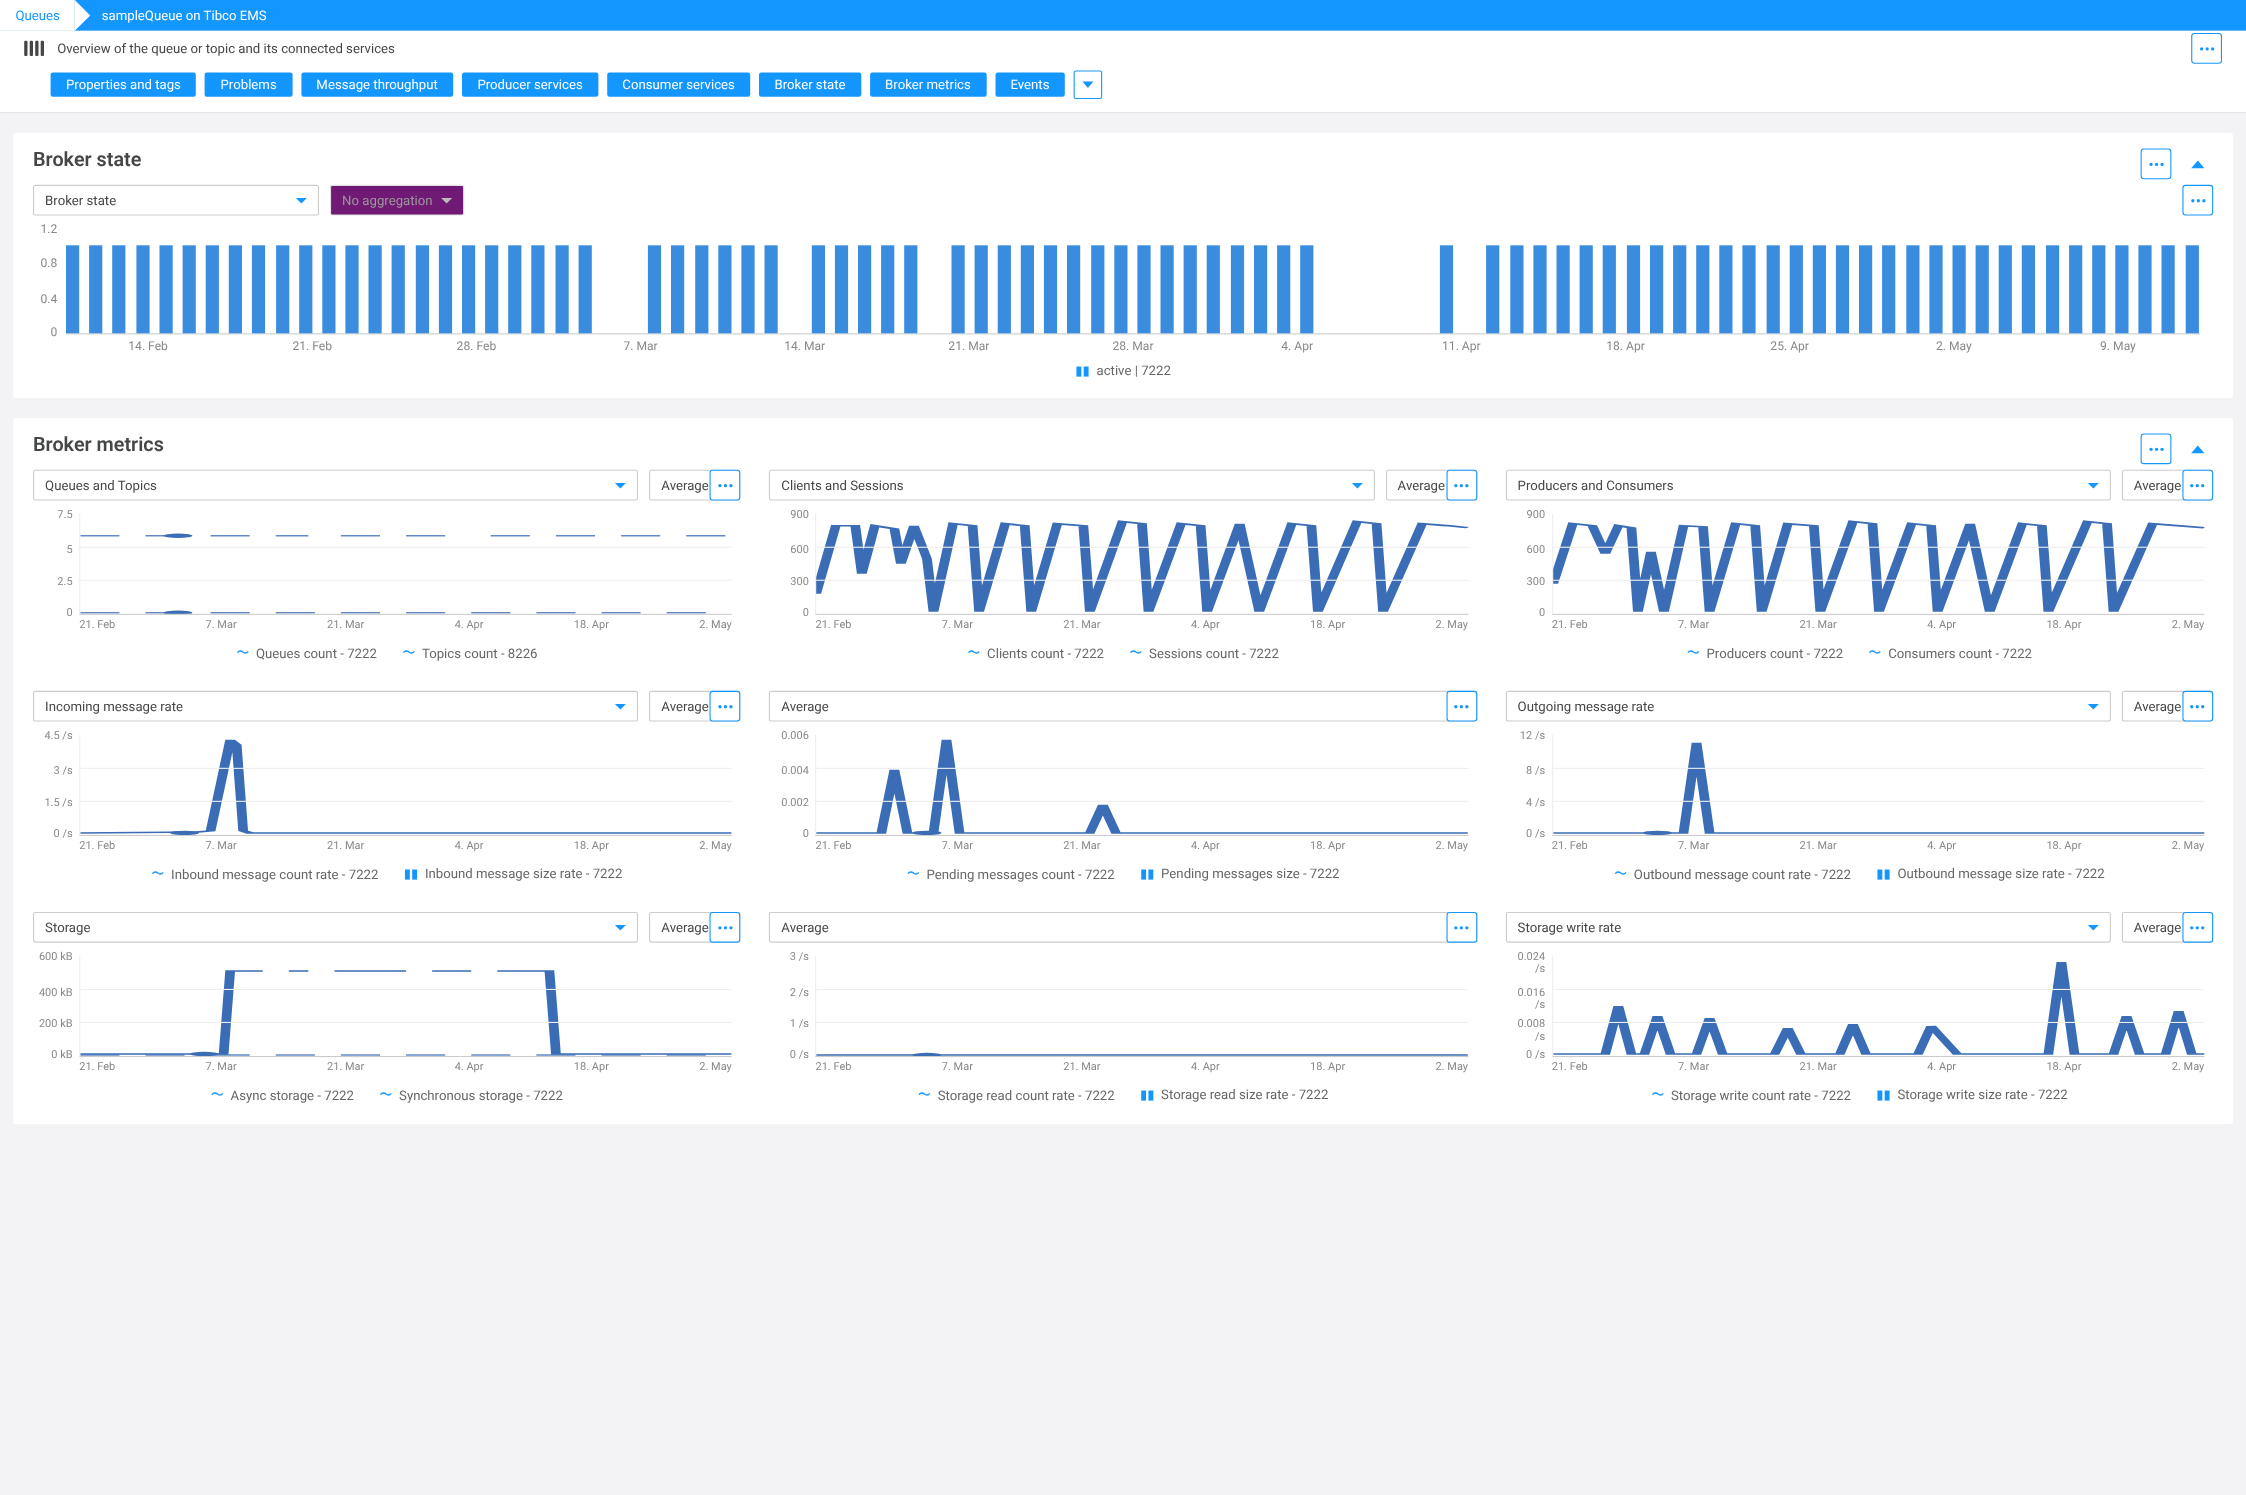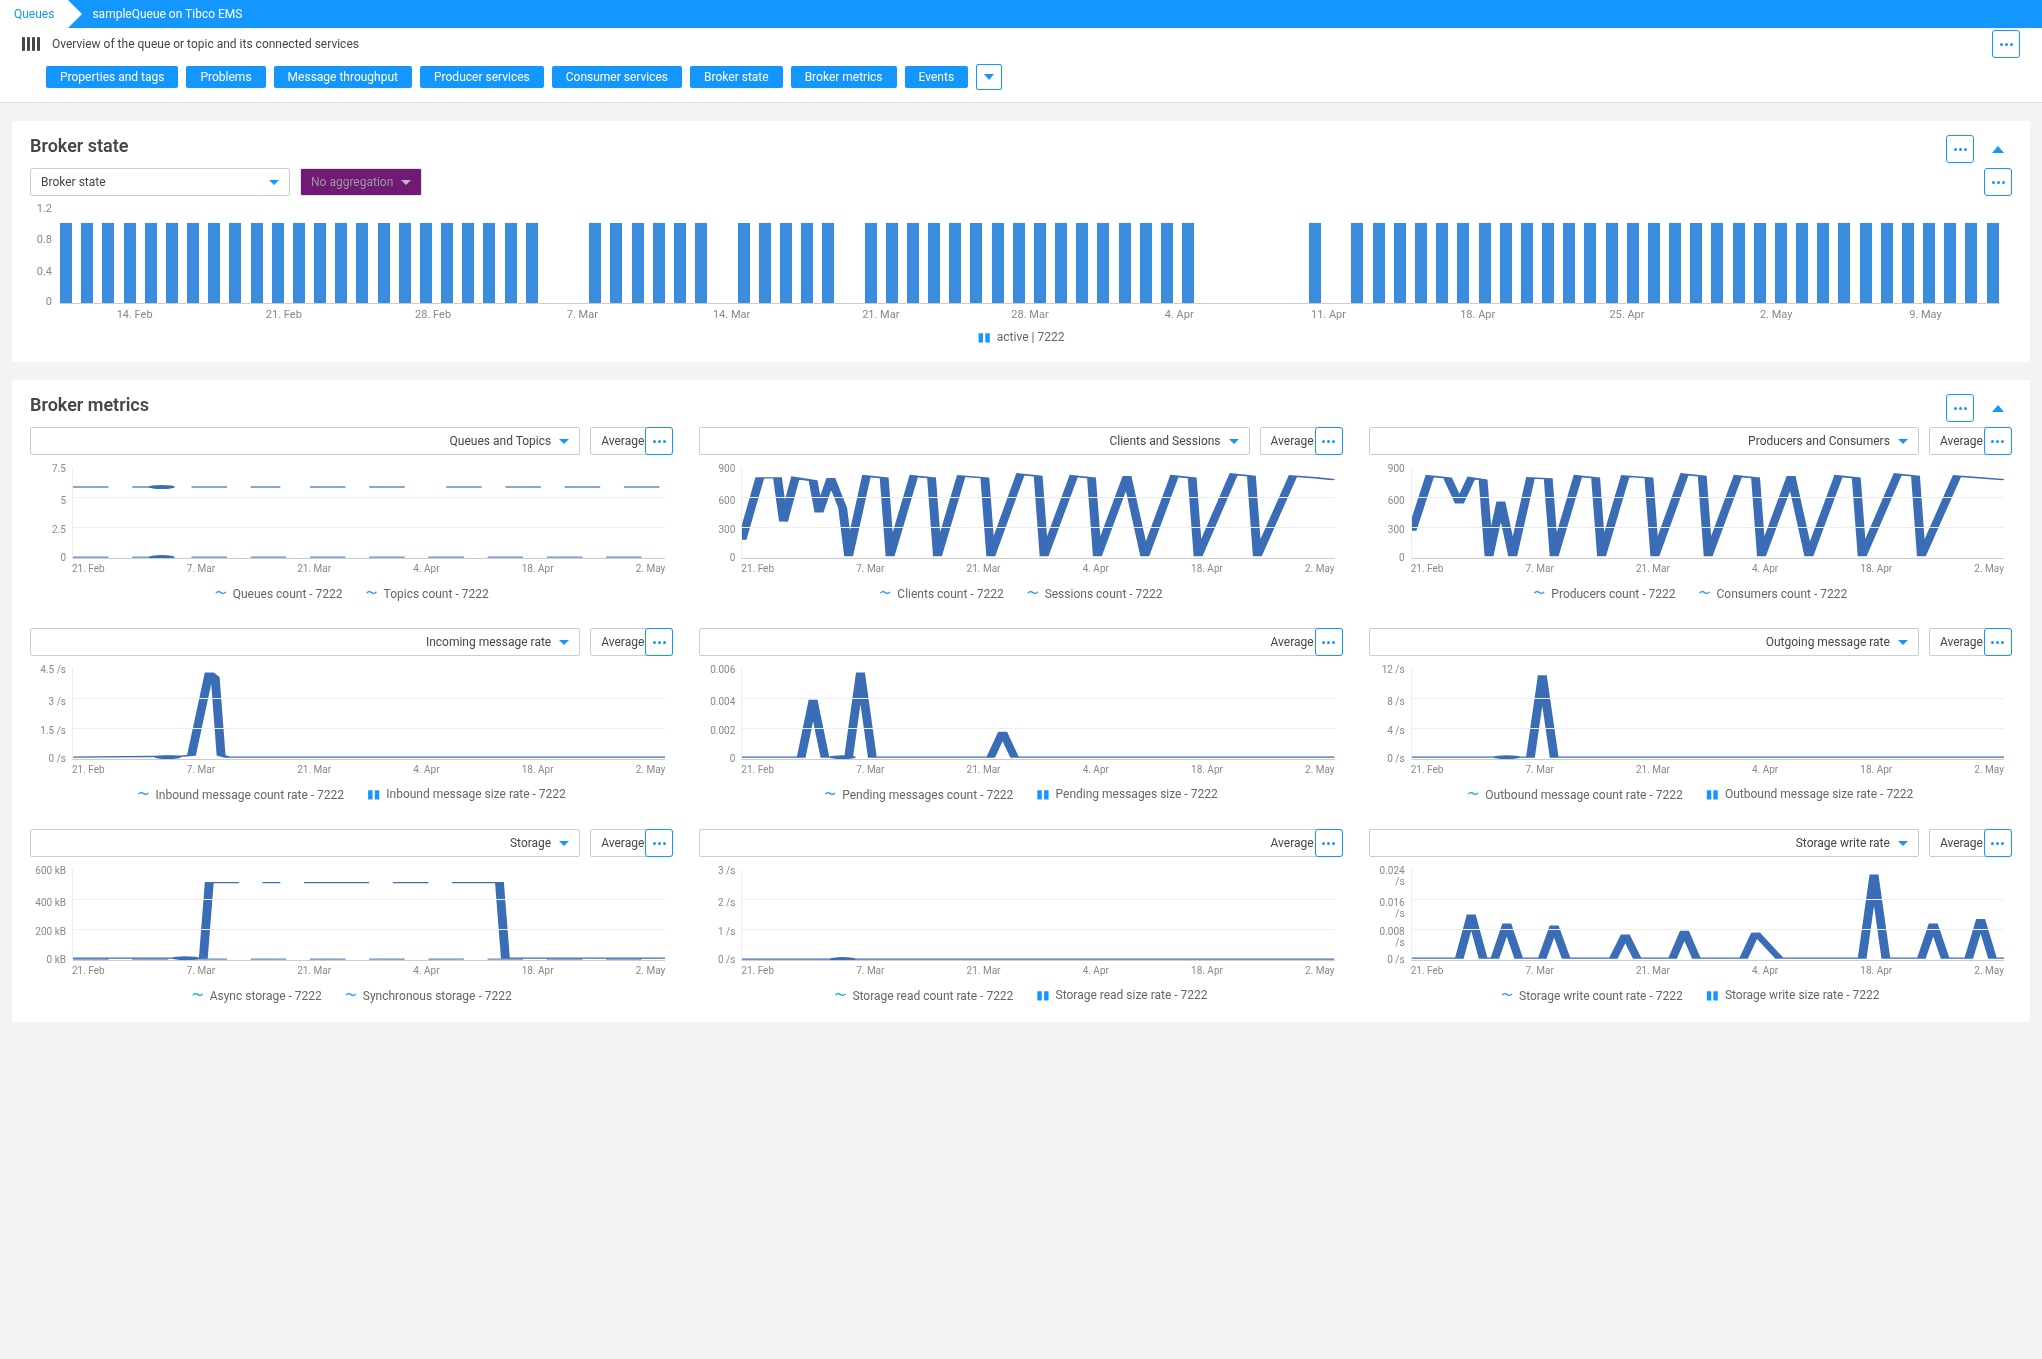--- a/index.html
+++ b/index.html
@@ -39,21 +39,21 @@
 .bars { position: absolute; inset: 0 0 0 0; display: flex; align-items: flex-end; gap: 4px; justify-content: space-between; }
 .bar { flex: 1; background: #3a8dde; max-width: 12px; }
 .bar.gap { background: transparent; }
 .xlabels-big { position: absolute; left: 30px; right: 12px; bottom: 0; height: 18px; display: flex; font-size: 11px; color: #888; }
 .xlabels-big span { flex: 1; text-align: center; }
 .legend { margin-top: 4px; text-align: center; font-size: 12px; color: #666; }
 .legend-item { display: inline-flex; align-items: center; gap: 6px; margin: 0 10px; }
 .lgicon { color: #1496ff; font-size: 12px; }
 .grid3 { display: grid; grid-template-columns: repeat(3, 1fr); gap: 26px; }
 .mini { position: relative; }
-.mini .sel-row .selectbox:first-child { min-width: 240px; flex: 1; justify-content: flex-end; }
+.mini .sel-row .selectbox:first-child { min-width: 240px; flex: 1; }
 .mini-chart { position: relative; height: 118px; margin-top: 6px; }
 .mini-chart .plot { position: absolute; left: 42px; right: 8px; top: 4px; bottom: 22px; border-bottom: 1px solid #ccc; border-left: 1px solid #eee; }
 .mini-chart .plot svg { width: 100%; height: 100%; display: block; }
 .mini-chart .plot svg path { stroke: #3a6db5; stroke-width: 1.5; fill: none; }
 .mini-chart .plot svg path.dashed { stroke-dasharray: 6 4; opacity: 0.8; }
 .mini-chart .plot .hgrid { position: absolute; left: 0; right: 0; border-top: 1px solid #eee; }
 .yls { position: absolute; left: 0; top: 4px; bottom: 22px; width: 40px; text-align: right; font-size: 10px; color: #888; }
 .yls span { position: absolute; right: 4px; }
 .xls { position: absolute; left: 42px; right: 8px; bottom: 2px; height: 16px; display: flex; font-size: 10px; color: #888; justify-content: space-between; }
 .xls span { white-space: nowrap; }
@@ -316,21 +316,21 @@
               <span>2. May</span>
             </div>
     </div>
     <div class="legend">
       <span class="legend-item">
               <span class="lgicon">〜</span>
               <span>Queues count - 7222</span>
             </span>
       <span class="legend-item">
               <span class="lgicon">〜</span>
-              <span>Topics count - 7222</span>
+              <span>Topics count - 8226</span>
             </span>
     </div>
         </div>
         <div class="mini">
     <div class="sel-row">
       <span class="selectbox">
               <span>Clients and Sessions</span>
             </span>
       <span class="selectbox sm">
               <span>Average</span>

